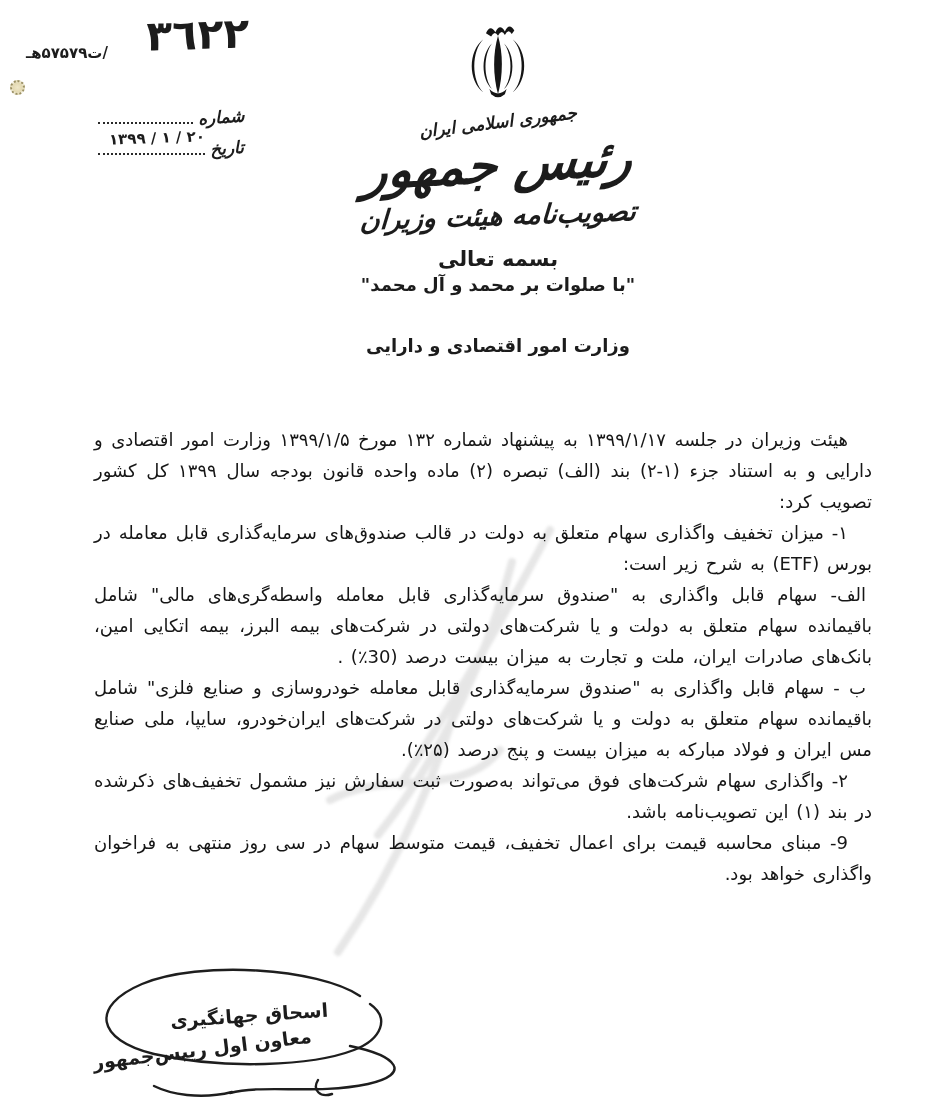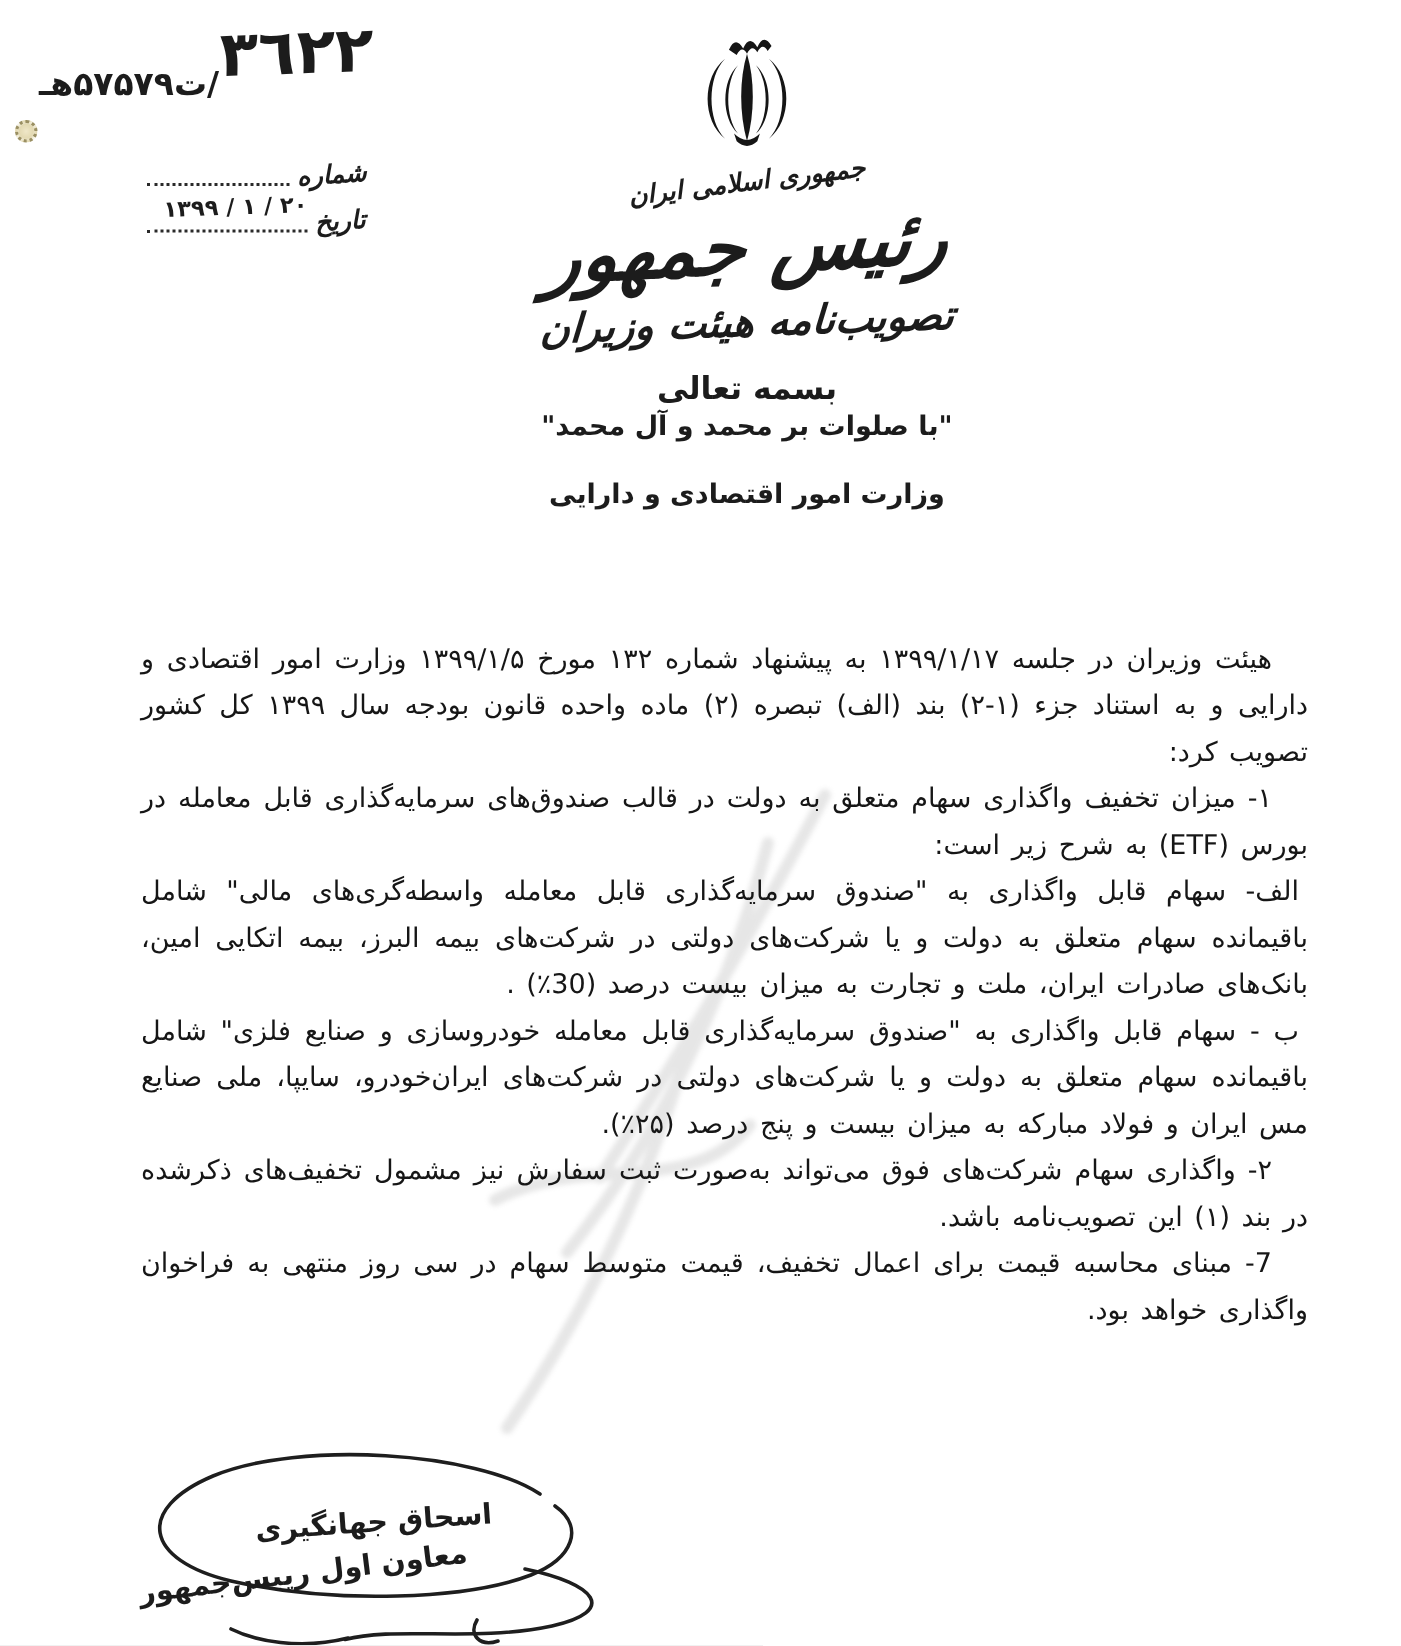--- a/index.html
+++ b/index.html
@@ -9,21 +9,21 @@
     font-family:"DejaVu Sans", sans-serif;
   }
   
   .handnum{
     position:absolute; left:146px; top:10px;
     font-size:42px; font-weight:bold; letter-spacing:4px;
     transform:rotate(-2deg) skewX(-4deg); direction:ltr; white-space:nowrap;
   }
   .docnum{
     position:absolute; left:26px; top:44px;
-    font-size:22px; font-weight:bold; direction:rtl; white-space:nowrap;
+    font-size:15px; font-weight:bold; direction:rtl; white-space:nowrap;
   }
   .rosette{
     position:absolute; left:10px; top:80px; width:15px; height:15px;
     border:2px dotted #9a8f62; border-radius:50%;
     background:radial-gradient(circle at 50% 50%, #efe7c8 0%, #e3d9b2 60%, #fff 100%);
     box-sizing:border-box;
   }
   .numdate{
     position:absolute; left:98px; top:96px; width:148px; direction:rtl;
   }
@@ -53,21 +53,21 @@
   .prez{
     margin-top:4px; font-size:50px; font-weight:bold; font-style:italic;
     transform:skewX(-8deg) rotate(-3deg); line-height:58px; white-space:nowrap;
   }
   .doctype{
     margin-top:6px; font-size:27px; font-weight:bold; font-style:italic;
     transform:skewX(-5deg) rotate(-2deg); white-space:nowrap;
   }
   .besmellah{margin-top:16px; font-size:21px; font-weight:bold;}
   .salawat{margin-top:3px; font-size:18px; font-weight:bold;}
-  .ministry{margin-top:24px; font-size:18px; font-weight:bold;}
+  .ministry{margin-top:40px; font-size:18px; font-weight:bold;}
   
   .bodytext{
     position:absolute; right:62px; top:424px; width:778px;
     direction:rtl; text-align:justify;
     font-size:18px; line-height:31px; word-spacing:2px; color:#161616;
   }
   .bodytext p{margin:0; padding:0;}
   .p-ind{text-indent:24px;}
   .p-small{text-indent:6px;}
   
@@ -141,21 +141,21 @@
       <path d="M80,300 C140,268 210,300 250,250"></path>
     </g>
   </svg>
 
   <div class="bodytext">
     <p class="p-ind">هیئت وزیران در جلسه ۱۳۹۹/۱/۱۷ به پیشنهاد شماره ۱۳۲ مورخ ۱۳۹۹/۱/۵ وزارت امور اقتصادی و دارایی و به استناد جزء ‭(۲-۱)‬ بند (الف) تبصره (۲) ماده واحده قانون بودجه سال ۱۳۹۹ کل کشور تصویب کرد:</p>
     <p class="p-ind">۱- میزان تخفیف واگذاری سهام متعلق به دولت در قالب صندوق‌های سرمایه‌گذاری قابل معامله در بورس (ETF) به شرح زیر است:</p>
     <p class="p-small">الف- سهام قابل واگذاری به "صندوق سرمایه‌گذاری قابل معامله واسطه‌گری‌های مالی" شامل باقیمانده سهام متعلق به دولت و یا شرکت‌های دولتی در شرکت‌های بیمه البرز، بیمه اتکایی امین، بانک‌های صادرات ایران، ملت و تجارت به میزان بیست درصد (30٪) .</p>
     <p class="p-small">ب - سهام قابل واگذاری به "صندوق سرمایه‌گذاری قابل معامله خودروسازی و صنایع فلزی" شامل باقیمانده سهام متعلق به دولت و یا شرکت‌های دولتی در شرکت‌های ایران‌خودرو، سایپا، ملی صنایع مس ایران و فولاد مبارکه به میزان بیست و پنج درصد (۲۵٪).</p>
     <p class="p-ind">۲- واگذاری سهام شرکت‌های فوق می‌تواند به‌صورت ثبت سفارش نیز مشمول تخفیف‌های ذکرشده در بند (۱) این تصویب‌نامه باشد.</p>
-    <p class="p-ind">7- مبنای محاسبه قیمت برای اعمال تخفیف، قیمت متوسط سهام در سی روز منتهی به فراخوان واگذاری خواهد بود.</p>
+    <p class="p-ind">9- مبنای محاسبه قیمت برای اعمال تخفیف، قیمت متوسط سهام در سی روز منتهی به فراخوان واگذاری خواهد بود.</p>
   </div>
 
   <svg class="sig-scribble" width="440" height="145" viewBox="0 0 440 145" aria-hidden="true">
     <g fill="none" stroke="#1e1e1e" stroke-width="2.4" stroke-linecap="round">
       <path d="M310,44 C268,16 150,8 92,32 C40,54 46,88 104,102 C175,118 262,114 304,98 C332,87 340,66 320,52"></path>
       <path d="M300,94 C348,104 362,122 318,132 C266,143 214,132 180,141"></path>
       <path d="M182,140 C150,148 120,142 104,134"></path>
       <path d="M268,128 C262,138 270,146 282,142"></path>
     </g>
   </svg>

